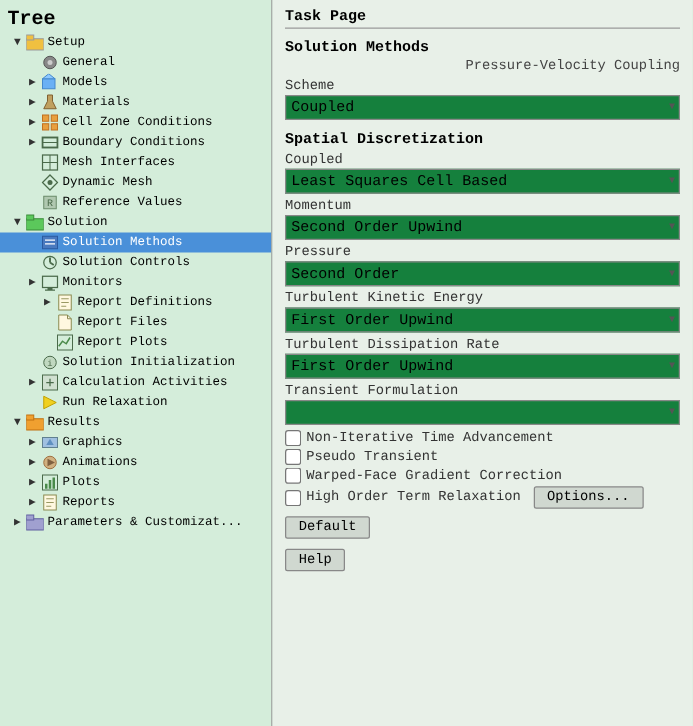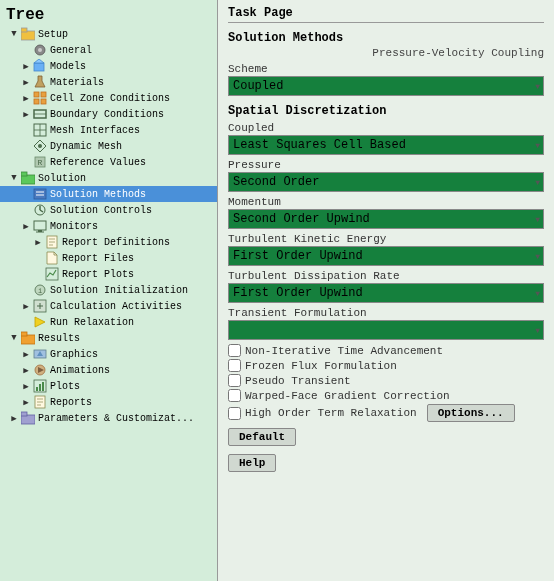--- a/index.html
+++ b/index.html
@@ -158,21 +158,20 @@
     }
 
     .btn {
       border: 1px solid #888;
       background: #d0d8d0;
       font-family: 'Courier New', monospace;
       font-size: 11px;
       padding: 2px 10px;
       cursor: pointer;
       border-radius: 2px;
-      font-weight: bold;
     }
 
     .btn-row {
       display: flex;
       gap: 6px;
       align-items: center;
       margin: 6px 0 4px 0;
     }
 
     .help-row {
@@ -506,33 +505,33 @@
   <div class="field-group">
     <div class="field-label">Coupled</div>
     <div class="dropdown-wrapper">
       <select class="dropdown">
         <option>Least Squares Cell Based</option>
       </select>
     </div>
   </div>
 
   <div class="field-group">
+    <div class="field-label">Momentum</div>
+    <div class="dropdown-wrapper">
+      <select class="dropdown">
+        <option>Second Order Upwind</option>
+      </select>
+    </div>
+  </div>
+
+  <div class="field-group">
     <div class="field-label">Pressure</div>
     <div class="dropdown-wrapper">
       <select class="dropdown">
         <option>Second Order</option>
-      </select>
-    </div>
-  </div>
-
-  <div class="field-group">
-    <div class="field-label">Momentum</div>
-    <div class="dropdown-wrapper">
-      <select class="dropdown">
-        <option>Second Order Upwind</option>
       </select>
     </div>
   </div>
 
   <div class="field-group">
     <div class="field-label">Turbulent Kinetic Energy</div>
     <div class="dropdown-wrapper">
       <select class="dropdown">
         <option>First Order Upwind</option>
       </select>
@@ -555,24 +554,20 @@
         <option value=""></option>
       </select>
     </div>
   </div>
 
   <div class="checkbox-row">
     <input type="checkbox" id="non-iter" style="">
     <label class="checkbox-label" for="non-iter">Non-Iterative Time Advancement</label>
   </div>
 
-  <div class="checkbox-row">
-    <input type="checkbox" id="frozen-flux" style="">
-    <label class="checkbox-label" for="frozen-flux">Frozen Flux Formulation</label>
-  </div>
 
   <div class="checkbox-row">
     <input type="checkbox" id="pseudo-trans" style="">
     <label class="checkbox-label" for="pseudo-trans">Pseudo Transient</label>
   </div>
 
   <div class="checkbox-row">
     <input type="checkbox" id="warped-face" style="">
     <label class="checkbox-label" for="warped-face">Warped-Face Gradient Correction</label>
   </div>

